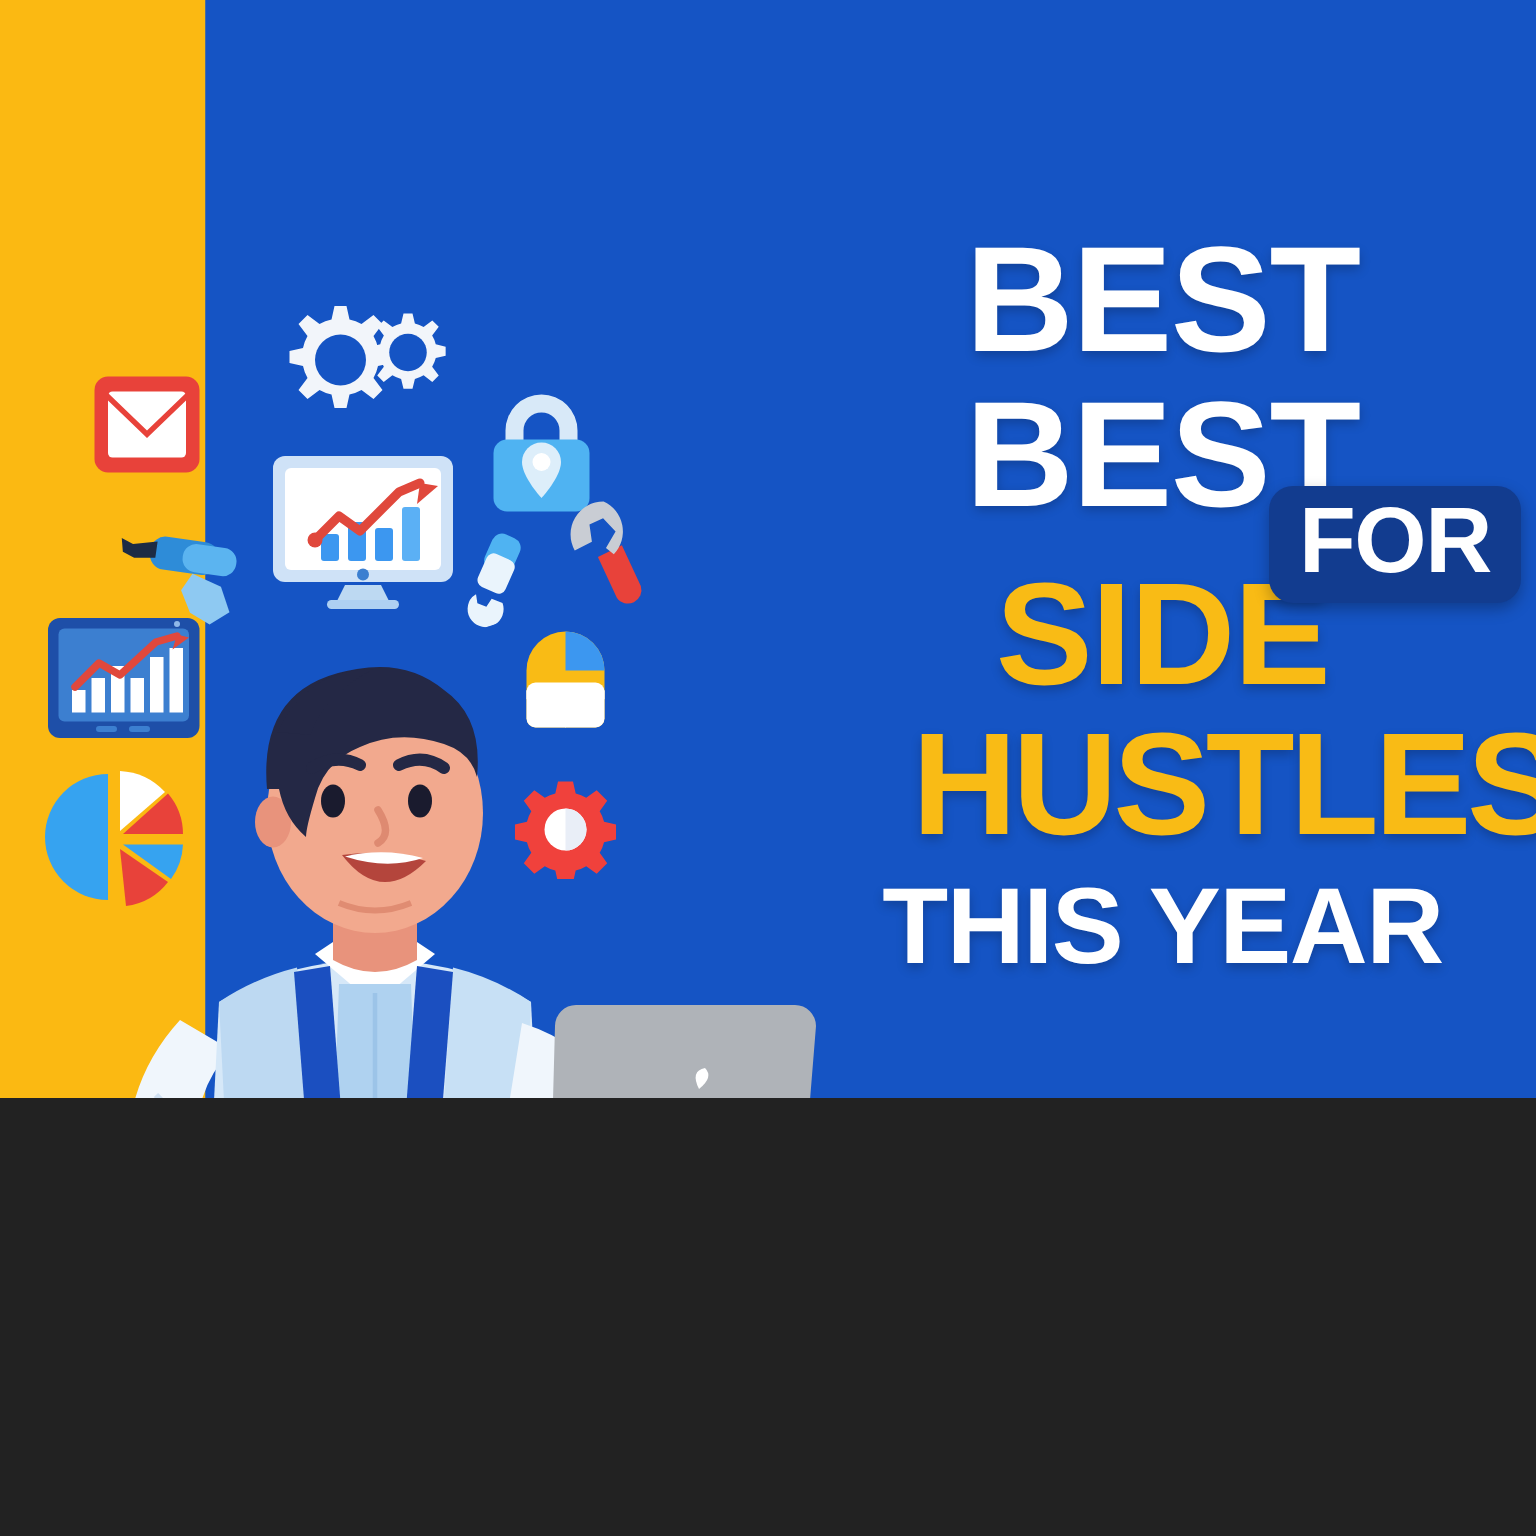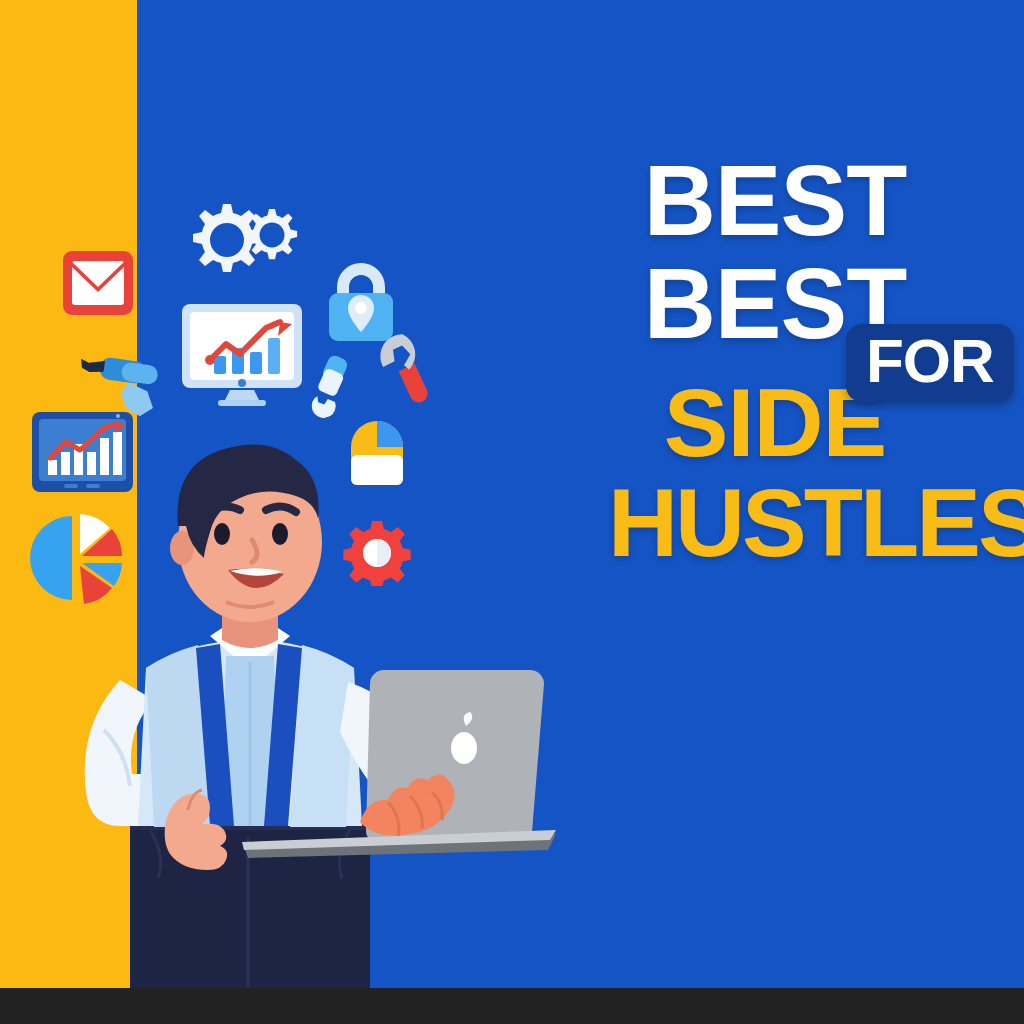--- a/index.html
+++ b/index.html
@@ -1,17 +1,17 @@
 <!DOCTYPE html>
 <html><head>
 <meta charset="utf-8">
 <style>
   html,body{margin:0;padding:0;background:#222;}
   #poster{
-    position:relative;width:1024px;height:988px;overflow:hidden;
+    position:relative;width:1024px;height:732px;overflow:hidden;
     background:#1554C4;
     font-family:"Liberation Sans","DejaVu Sans",sans-serif;
   }
   
   .band-yellow{
     position:absolute;left:0;top:0;width:137px;height:1024px;
     background:#FBB912;
   }
   .band-blue{
     position:absolute;left:137px;top:0;width:887px;height:1024px;
@@ -246,19 +246,20 @@
       <path d="M350 366 q14 14 12 32" stroke="#E07550" stroke-width="3" fill="none"></path>
       <path d="M372 362 q12 12 10 28" stroke="#E07550" stroke-width="3" fill="none"></path>
     </svg>
   </div>
 
   <div class="headline">
     <span class="line l-best">BEST</span>
     <span class="line l-tools">BEST</span>
     <span class="line l-side">SIDE</span>
     <span class="line l-hustles">HUSTLES</span>
+    <span class="line l-year">THIS YEAR</span>
   </div>
 
   <div class="for-badge">
     <span>FOR</span>
   </div>
 
 </div>
 
 </body></html>

